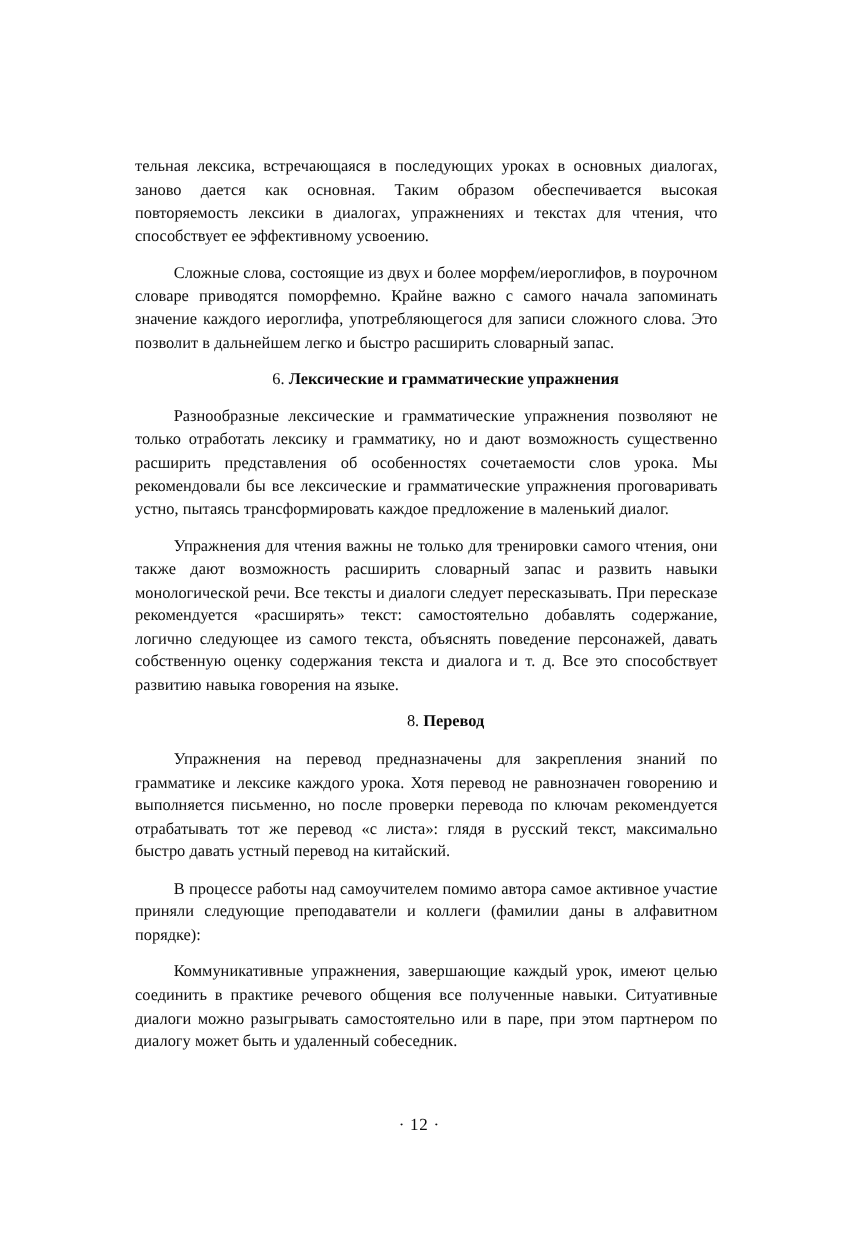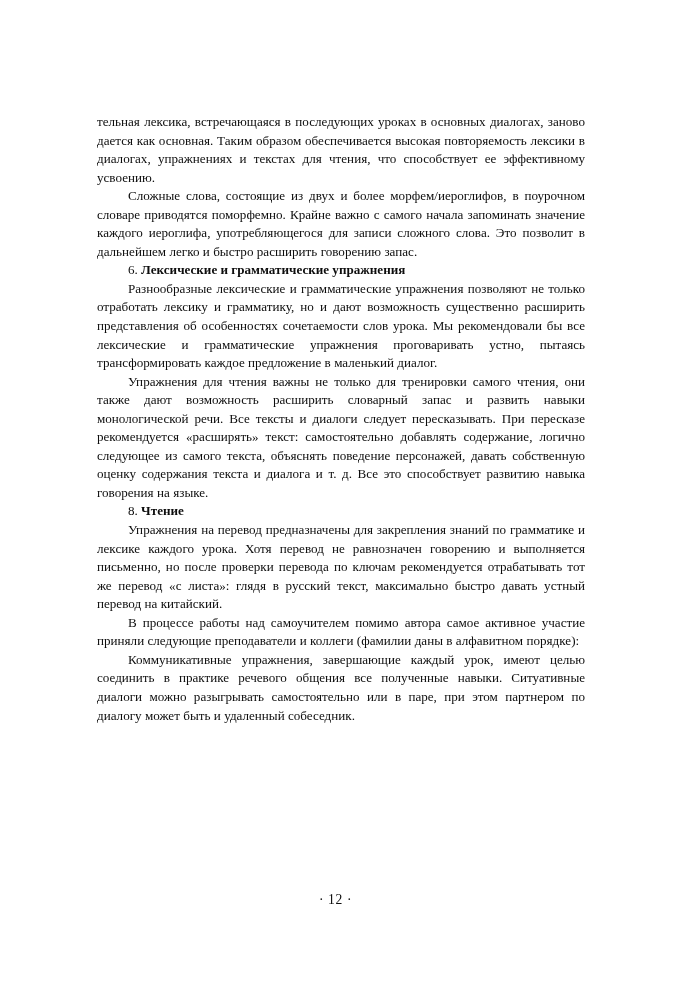--- a/index.html
+++ b/index.html
@@ -28,40 +28,40 @@
   }
 
   .text-block {
     position: absolute;
     left: 97px;
     top: 113px;
     width: 488px;
   }
 
   p.para {
-    margin: 0;
+    margin: 11px;
     font-size: 13.1px;
     line-height: 18.55px;
     text-align: justify;
     text-justify: inter-word;
     text-indent: 31px;
     hyphens: manual;
     word-spacing: 0.1px;
   }
 
   p.para.no-indent {
     text-indent: 0;
   }
 
   p.heading {
     margin: 0;
     font-size: 13.1px;
     line-height: 18.55px;
     text-indent: 31px;
-    text-align: left;
+    text-align: center;
     font-weight: normal;
   }
 
   p.heading .num {
     font-weight: normal;
   }
 
   p.heading .ttl {
     font-weight: bold;
   }
@@ -88,33 +88,33 @@
 </style>
 </head>
 <body>
 
 <div class="page">
 
   <div class="text-block">
 
     <p class="para no-indent">тельная лексика, встречающаяся в последующих уроках в основных диало­гах, заново дается как основная. Таким образом обеспечивается высокая повторяемость лексики в диалогах, упражнениях и текстах для чтения, что способствует ее эффективному усвоению.</p>
 
-    <p class="para">Сложные слова, состоящие из двух и более морфем/иероглифов, в поурочном словаре приводятся поморфемно. Крайне важно с самого начала запоминать значение каждого иероглифа, употребляющегося для записи сложного слова. Это позволит в дальнейшем легко и быстро рас­ширить говорению запас.</p>
+    <p class="para">Сложные слова, состоящие из двух и более морфем/иероглифов, в поурочном словаре приводятся поморфемно. Крайне важно с самого начала запоминать значение каждого иероглифа, употребляющегося для записи сложного слова. Это позволит в дальнейшем легко и быстро рас­ширить словарный запас.</p>
 
     <p class="heading gap-before-heading">
       <span class="num">6.</span>
       <span class="ttl">Лексические и грамматические упражнения</span>
     </p>
     <p class="para">Разнообразные лексические и грамматические упражнения позволя­ют не только отработать лексику и грамматику, но и дают возможность существенно расширить представления об особенностях сочетаемости слов урока. Мы рекомендовали бы все лексические и грамматические упражнения проговаривать устно, пытаясь трансформировать каждое предложение в маленький диалог.</p>
 
     <p class="para">Упражнения для чтения важны не только для тренировки самого чте­ния, они также дают возможность расширить словарный запас и развить навыки монологической речи. Все тексты и диалоги следует пересказы­вать. При пересказе рекомендуется «расширять» текст: самостоятельно добавлять содержание, логично следующее из самого текста, объяснять поведение персонажей, давать собственную оценку содержания текста и диалога и т. д. Все это способствует развитию навыка говорения на языке.</p>
 
     <p class="heading gap-before-heading">
       <span class="num">8.</span>
-      <span class="ttl">Чтение</span>
+      <span class="ttl">Перевод</span>
     </p>
     <p class="para">Упражнения на перевод предназначены для закрепления знаний по грамматике и лексике каждого урока. Хотя перевод не равнозначен говорению и выполняется письменно, но после проверки перевода по ключам рекомендуется отрабатывать тот же перевод «с листа»: глядя в русский текст, максимально быстро давать устный перевод на китай­ский.</p>
 
     <p class="para gap-before-para">В процессе работы над самоучителем помимо автора самое активное участие приняли следующие преподаватели и коллеги (фамилии даны в алфавитном порядке):</p>
 
     <p class="para">Коммуникативные упражнения, завершающие каждый урок, имеют целью соединить в практике речевого общения все полученные навыки. Ситуативные диалоги можно разыгрывать самостоятельно или в паре, при этом партнером по диалогу может быть и удаленный собеседник.</p>
 
   </div>
 
   <div class="folio">· 12 ·</div>

